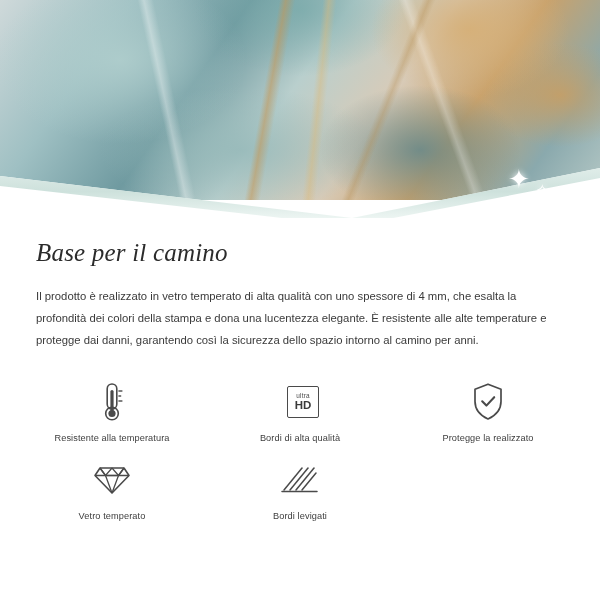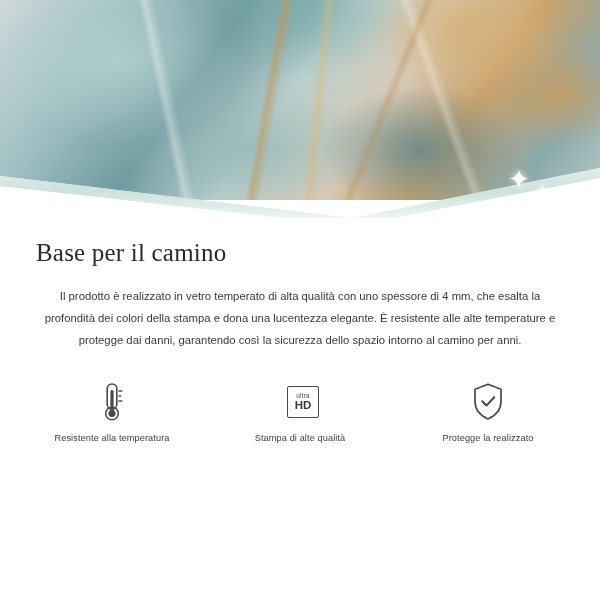--- a/index.html
+++ b/index.html
@@ -82,31 +82,32 @@
 
   
   .headline {
     margin: 18px 0 15px 36px;
     font-family: "Liberation Serif", serif;
     font-size: 25px;
     line-height: 1.32;
     color: #2b2b2b;
     font-weight: 400;
     letter-spacing: 0.2px;
+    font-style: italic;
   }
   .headline .line { display: block; }
 
   
   .body-copy {
     margin: 16px 36px 0 36px;
     font-size: 11.3px;
     line-height: 1.95;
     color: #3a3a3a;
   }
-  .body-copy p { margin: 0; text-align: center; }
+  .body-copy p { margin: 0; }
 
   
   .features {
     margin: 22px 18px 0 18px;
     display: grid;
     grid-template-columns: repeat(3, 1fr);
     grid-row-gap: 8px;
   }
   .feature {
     display: flex;
@@ -181,30 +182,56 @@
       <div class="feature-label">Resistente alla temperatura</div>
     </div>
 
     <div class="feature">
       <div class="feature-icon">
         <div class="ultrahd-box">
           <span class="u1">ultra</span>
           <span class="u2">HD</span>
         </div>
       </div>
-      <div class="feature-label">Stampa di alte qualità</div>
+      <div class="feature-label">Bordi di alta qualità</div>
     </div>
 
     <div class="feature">
       <div class="feature-icon">
         <svg width="36" height="42" viewBox="0 0 36 42" fill="none" xmlns="http://www.w3.org/2000/svg">
           <path d="M18 3.2 L31 8.2 V20.5 C31 29 25 34.8 18 38 C11 34.8 5 29 5 20.5 V8.2 Z" stroke="#4a4a4a" stroke-width="1.7" stroke-linejoin="round"></path>
           <path d="M12.2 20.3 L16.4 24.6 L24.2 16.2" stroke="#4a4a4a" stroke-width="2.1" stroke-linecap="round" stroke-linejoin="round"></path>
         </svg>
       </div>
       <div class="feature-label">Protegge la realizzato</div>
     </div>
 
-
+    <div class="feature">
+      <div class="feature-icon">
+        <svg width="40" height="36" viewBox="0 0 40 36" fill="none" xmlns="http://www.w3.org/2000/svg">
+          <path d="M8 6 H32 L37 13.5 L20 31 L3 13.5 Z" stroke="#4a4a4a" stroke-width="1.6" stroke-linejoin="round"></path>
+          <path d="M3 13.5 H37" stroke="#4a4a4a" stroke-width="1.3"></path>
+          <path d="M8 6 L13.5 13.5 L20 31" stroke="#4a4a4a" stroke-width="1.3" stroke-linejoin="round"></path>
+          <path d="M32 6 L26.5 13.5 L20 31" stroke="#4a4a4a" stroke-width="1.3" stroke-linejoin="round"></path>
+          <path d="M13.5 13.5 H26.5" stroke="#4a4a4a" stroke-width="1.3"></path>
+          <path d="M8 6 L13.5 13.5 M32 6 L26.5 13.5" stroke="#4a4a4a" stroke-width="1.3"></path>
+          <path d="M20 6 L13.5 13.5 M20 6 L26.5 13.5" stroke="#4a4a4a" stroke-width="1.2"></path>
+        </svg>
+      </div>
+      <div class="feature-label">Vetro temperato</div>
+    </div>
+
+    <div class="feature">
+      <div class="feature-icon">
+        <svg width="40" height="34" viewBox="0 0 40 34" fill="none" xmlns="http://www.w3.org/2000/svg">
+          <path d="M4 27 L22 5" stroke="#4a4a4a" stroke-width="1.5" stroke-linecap="round"></path>
+          <path d="M10 27 L28 5" stroke="#4a4a4a" stroke-width="1.5" stroke-linecap="round"></path>
+          <path d="M16 27 L34 5" stroke="#4a4a4a" stroke-width="1.5" stroke-linecap="round"></path>
+          <path d="M22 27 L36 10" stroke="#4a4a4a" stroke-width="1.5" stroke-linecap="round"></path>
+          <path d="M2 28.5 H37" stroke="#4a4a4a" stroke-width="1.5" stroke-linecap="round"></path>
+        </svg>
+      </div>
+      <div class="feature-label">Bordi levigati</div>
+    </div>
 
 
   </div>
 </div>
 
 </body></html>

